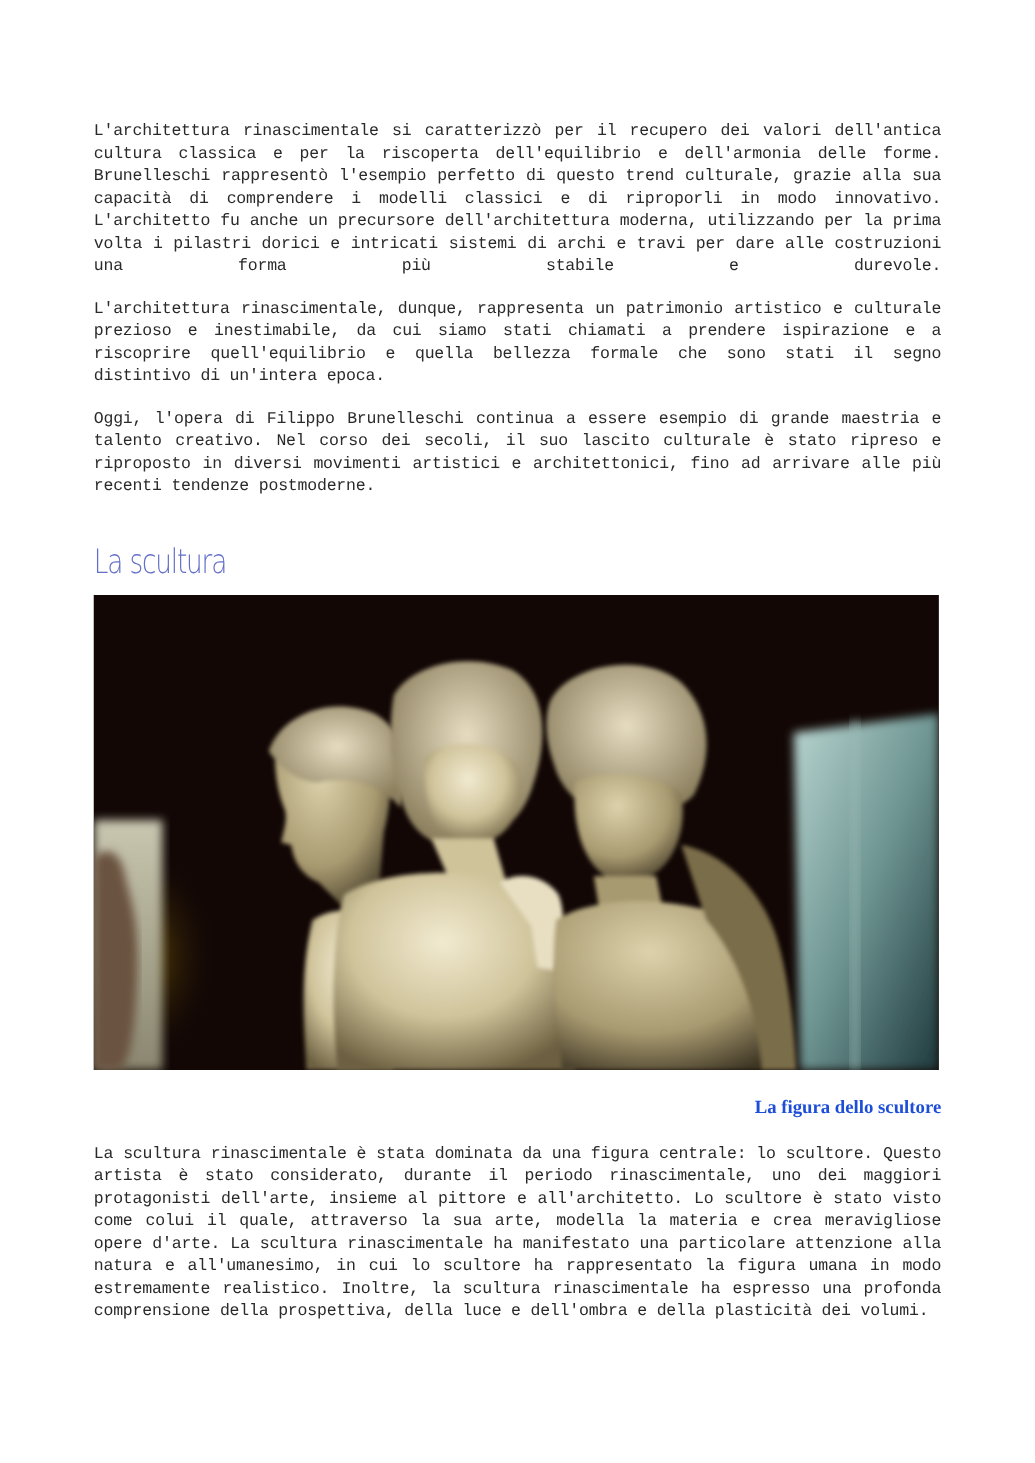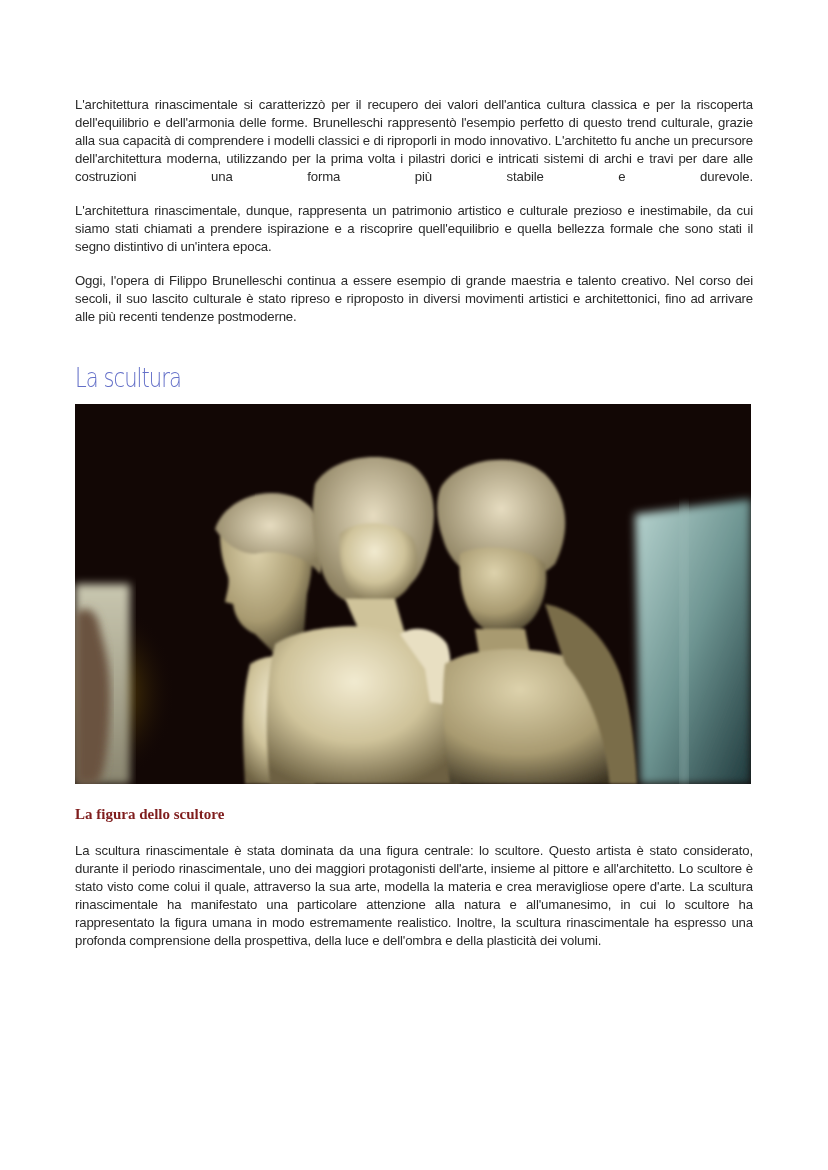--- a/index.html
+++ b/index.html
@@ -15,21 +15,21 @@
       font-family: "DejaVu Serif", serif;
       color: #2b2b2b;
     }
     .page {
       position: absolute;
       left: 75px;
       top: 96px;
       width: 678px;
     }
     .para {
-      font-family: Liberation Sans, sans-serif;
+      font-family: Liberation Mono, monospace;
       font-size: 13.2px;
       line-height: 18px;
       text-align: justify;
       margin: 0 0 16px 0;
       letter-spacing: -0.15px;
       color: #2a2a2a;
     }
     .section-title {
       font-family: "DejaVu Sans", sans-serif;
       font-weight: 200;
@@ -46,23 +46,24 @@
       width: 676px;
       height: 380px;
       position: relative;
       overflow: hidden;
       background: #130806;
       margin: 0 0 20px 0;
     }
     .subsection-title {
       font-family: "Liberation Serif", serif;
       font-size: 15px;
-      color: #7f1d1d;
+      color: #1d4ed8;
       margin: 0 0 18px 0;
       line-height: 20px;
+      text-align: right;
     }
   </style>
 </head>
 <body>
 
 <div class="page">
 
   <p class="para last-justify-first" style="text-align-last: justify;">L'architettura rinascimentale si caratterizzò per il recupero dei valori dell'antica cultura classica e per la riscoperta dell'equilibrio e dell'armonia delle forme. Brunelleschi rappresentò l'esempio perfetto di questo trend culturale, grazie alla sua capacità di comprendere i modelli classici e di riproporli in modo innovativo. L'architetto fu anche un precursore dell'architettura moderna, utilizzando per la prima volta i pilastri dorici e intricati sistemi di archi e travi per dare alle costruzioni una forma più stabile e durevole.</p>
 
   <p class="para">L'architettura rinascimentale, dunque, rappresenta un patrimonio artistico e culturale prezioso e inestimabile, da cui siamo stati chiamati a prendere ispirazione e a riscoprire quell'equilibrio e quella bellezza formale che sono stati il segno distintivo di un'intera epoca.</p>

